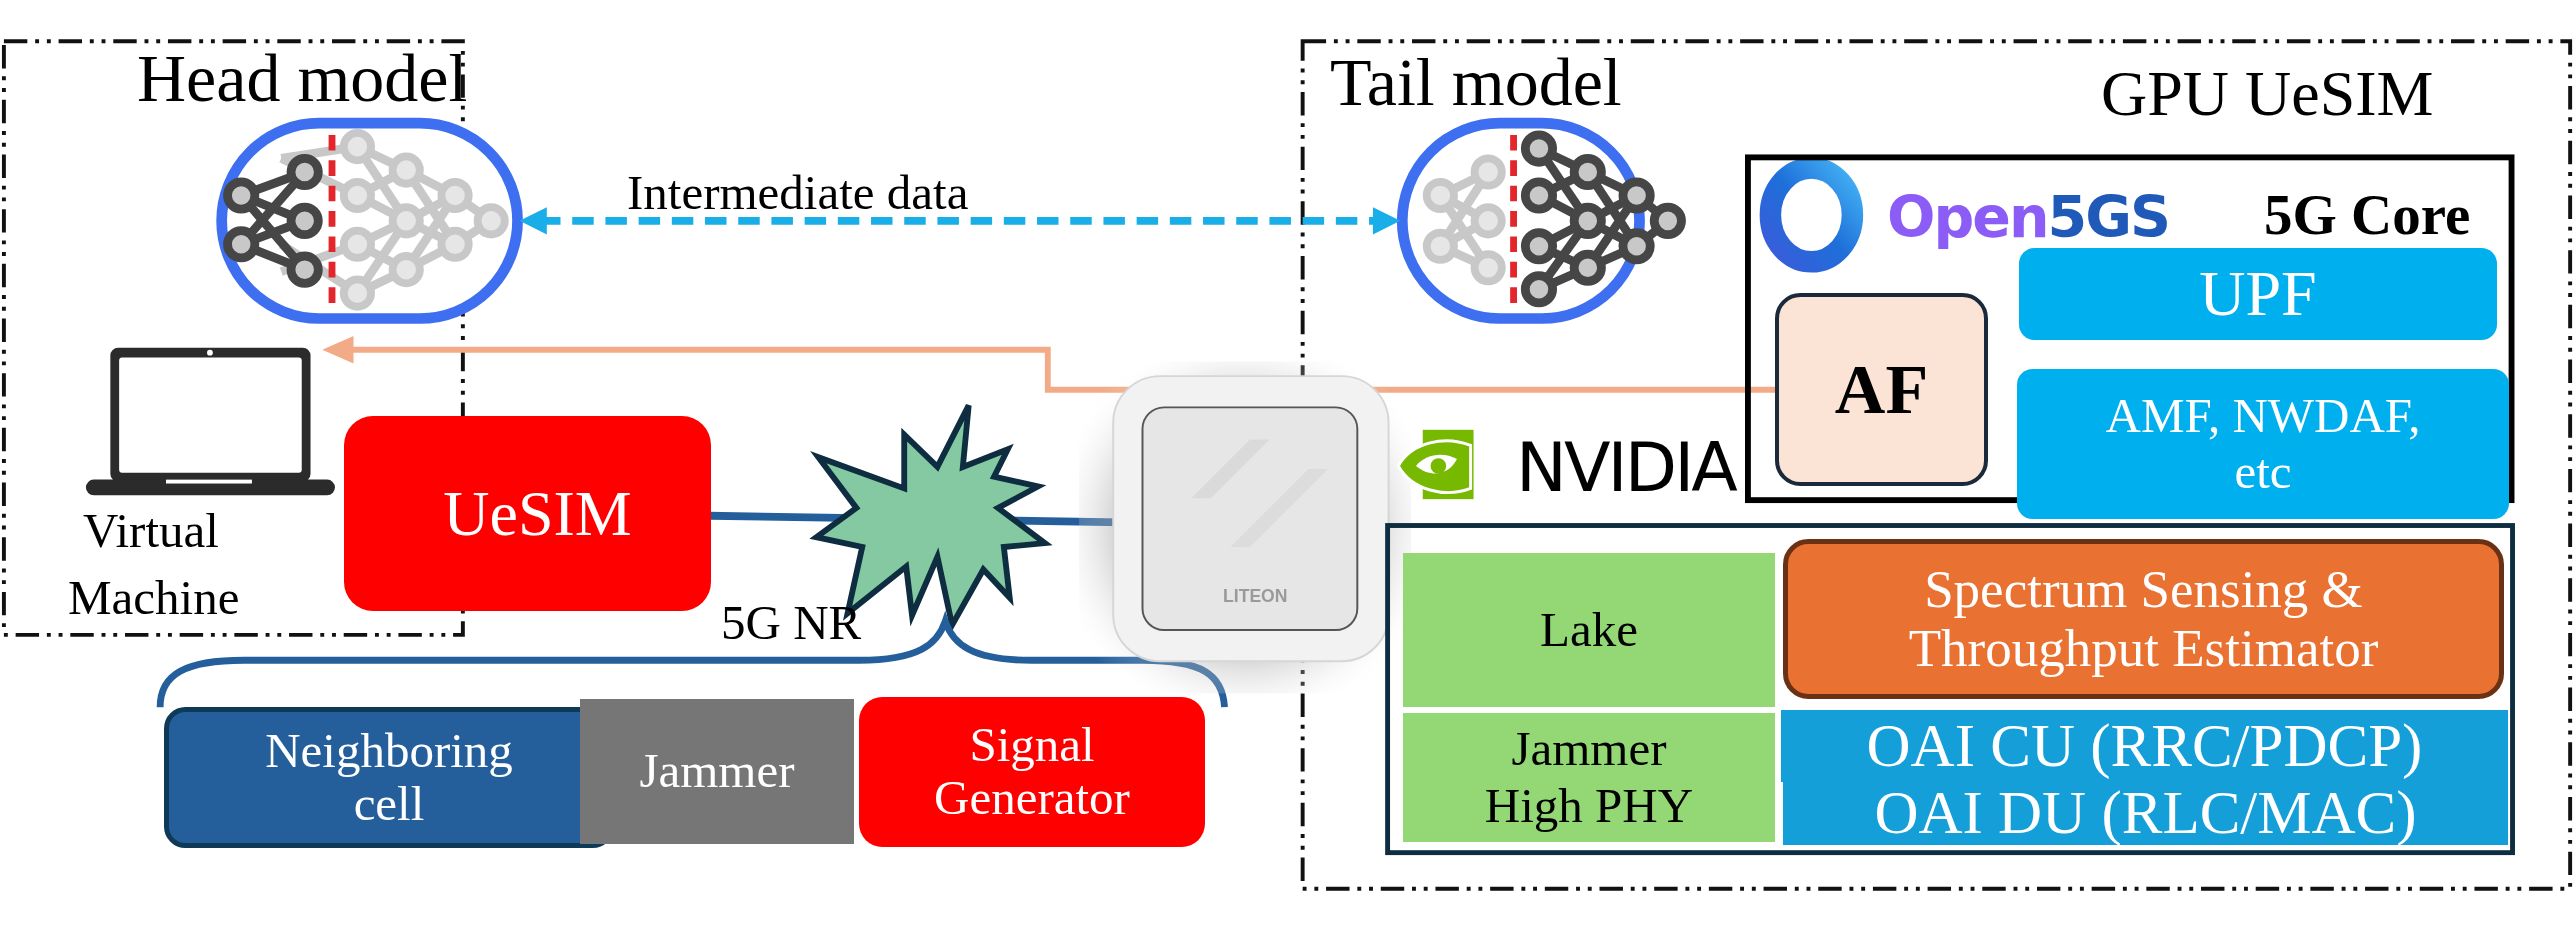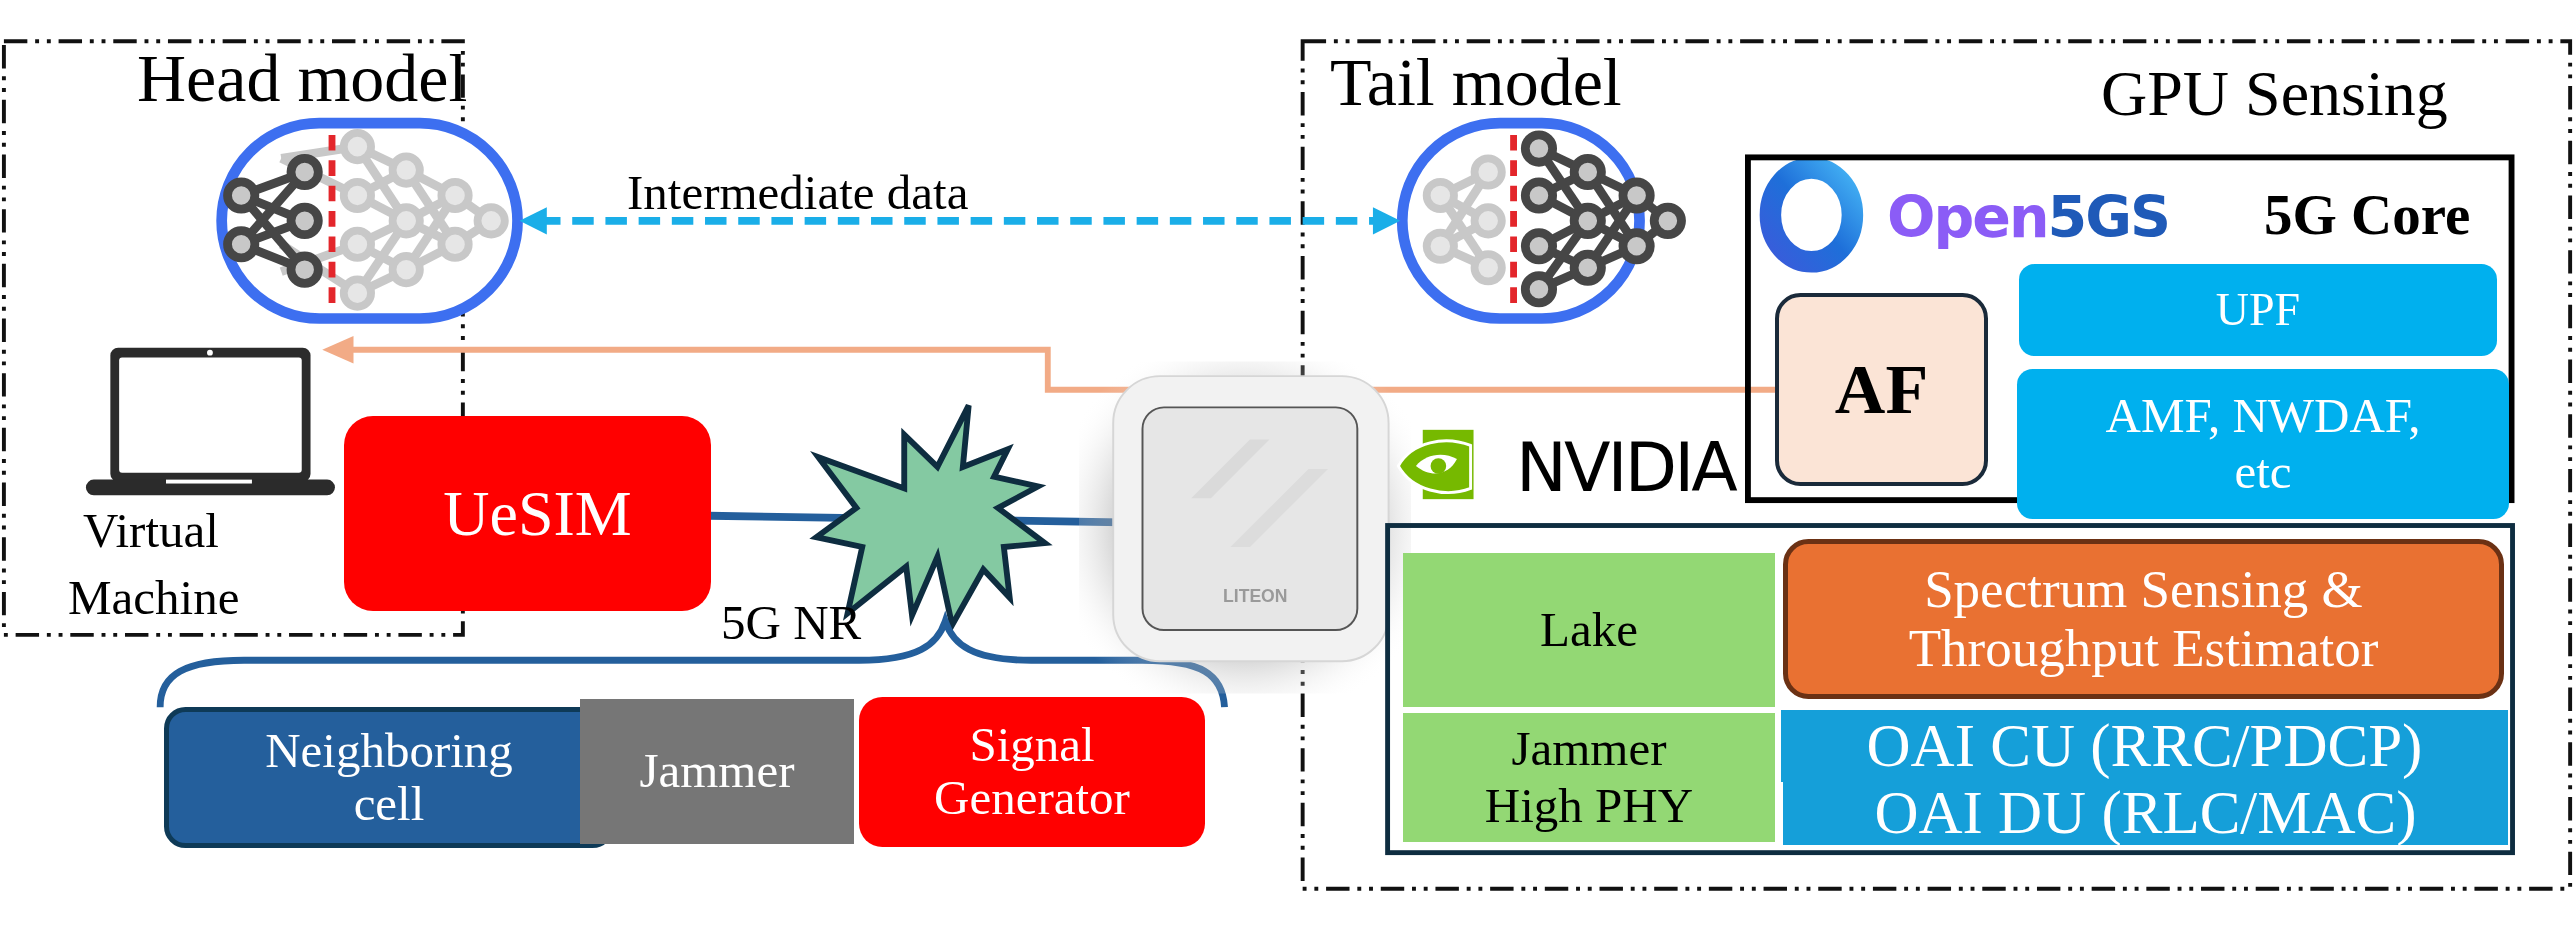--- a/index.html
+++ b/index.html
@@ -202,30 +202,30 @@
   <span>Jammer</span>
 </div>
 <div class="box" style="left:859px; top:697px; width:346px; height:150px; background:#ff0000; border-radius:23.4px; color:#fff; font-size:49px;">
   <span>Signal</span>
   <span>Generator</span>
 </div>
 
 <div class="txt" style="left:1223px; top:586px; font-size:17.6px; font-weight:bold; color:#9a9a9a; font-family:'Liberation Sans', sans-serif;">LITEON</div>
 
 <div class="txt" style="left:1330px; top:43px; font-size:68px;">Tail model</div>
-<div class="txt" style="left:2101px; top:57px; font-size:64px;">GPU Sensing</div>
+<div class="txt" style="left:2101px; top:57px; font-size:64px;">GPU UeSIM</div>
 
 <div class="txt" style="left:1887px; top:184px; font-size:57px; font-weight:bold; font-family:'DejaVu Sans', sans-serif; letter-spacing:-2px;">
   <span style="color:#8b5cf6;">Open</span><span style="color:#1f5ab8;">5GS</span>
 </div>
 <div class="txt" style="left:2264px; top:182px; font-size:57px; font-weight:bold;">5G Core</div>
 <div class="box" style="left:1775px; top:293px; width:213px; height:193px; background:#fbe4d6; border:4.9px solid #1a2a3a; border-radius:25.4px; color:#000; font-size:70px; font-weight:bold;">
   <span>AF</span>
 </div>
-<div class="box" style="left:2019px; top:264px; width:478px; height:92px; background:#00b0ee; border-radius:15.6px; color:#fff; font-size:46px;">
+<div class="box" style="left:2019px; top:248px; width:478px; height:92px; background:#00b0ee; border-radius:15.6px; color:#fff; font-size:64px;">
   <span>UPF</span>
 </div>
 <div class="box" style="left:2017px; top:369px; width:492px; height:150px; background:#00b0ee; border-radius:15.6px; color:#fff; font-size:49px; line-height:1.15;">
   <span>AMF, NWDAF,</span>
   <span>etc</span>
 </div>
 
 <div class="txt" style="left:1480px; top:428px; font-size:68px; font-weight:normal; font-family:'DejaVu Sans', sans-serif; letter-spacing:-2.9px;margin-left:36px;">NVIDIA</div>
 
 <div class="box" style="left:1403px; top:553px; width:372px; height:154px; background:#93d874; color:#000; font-size:49px; line-height:1.2;">

